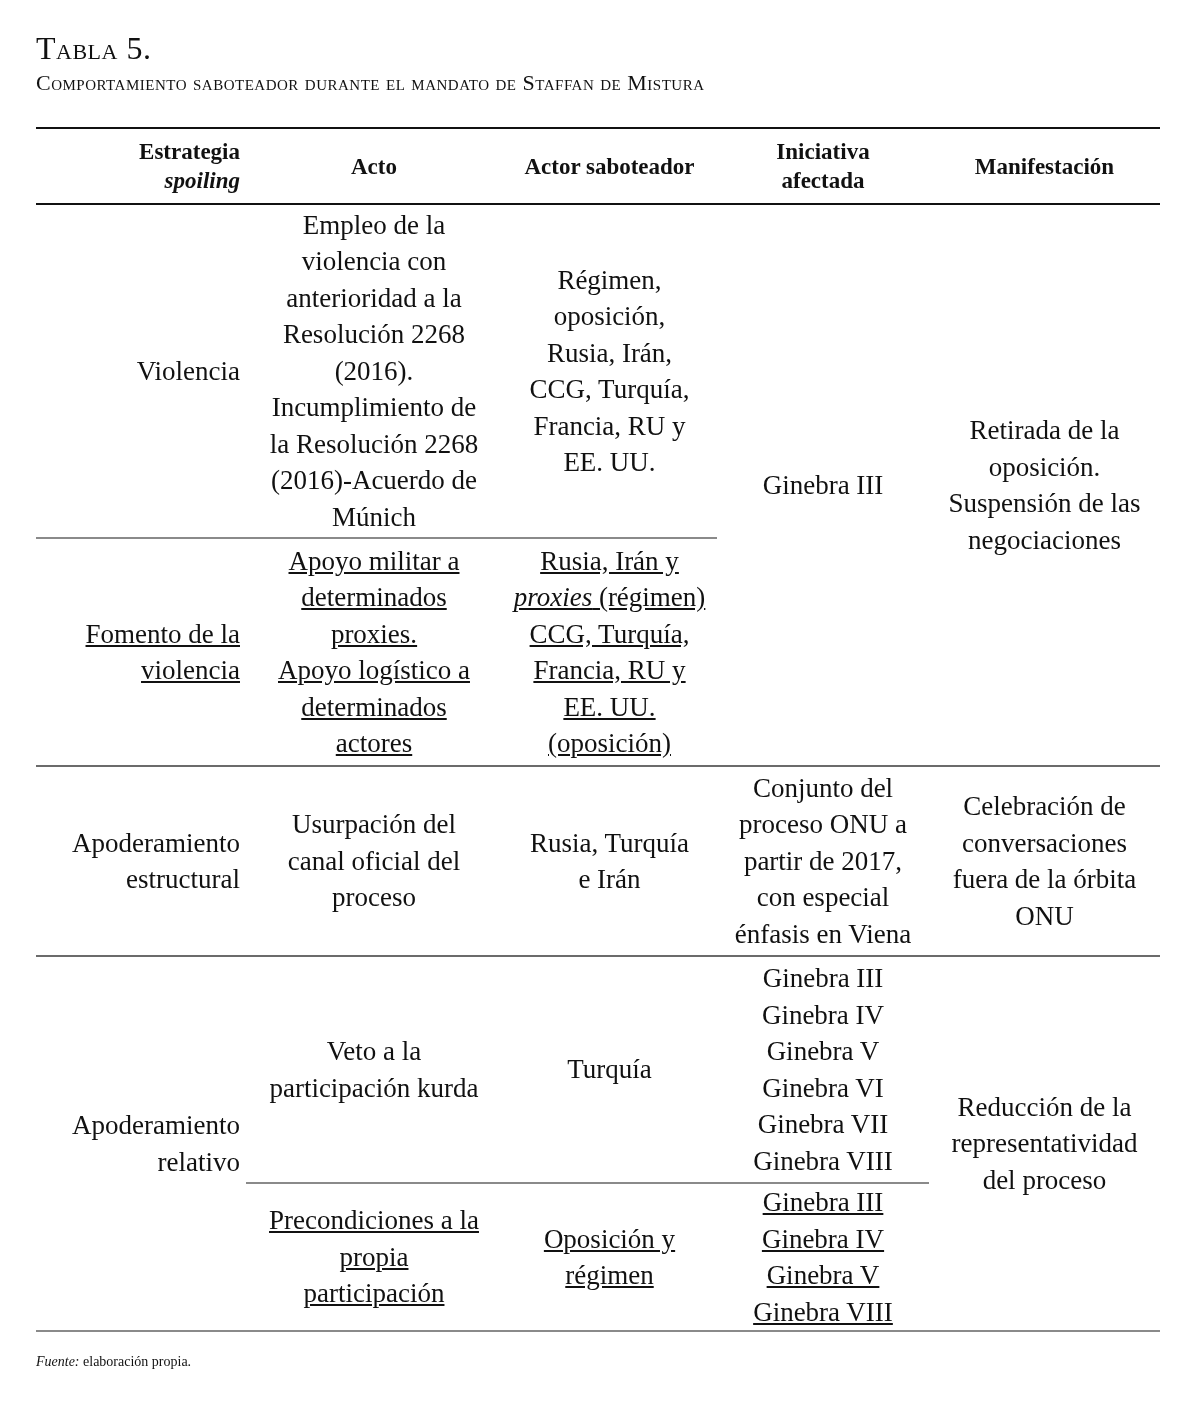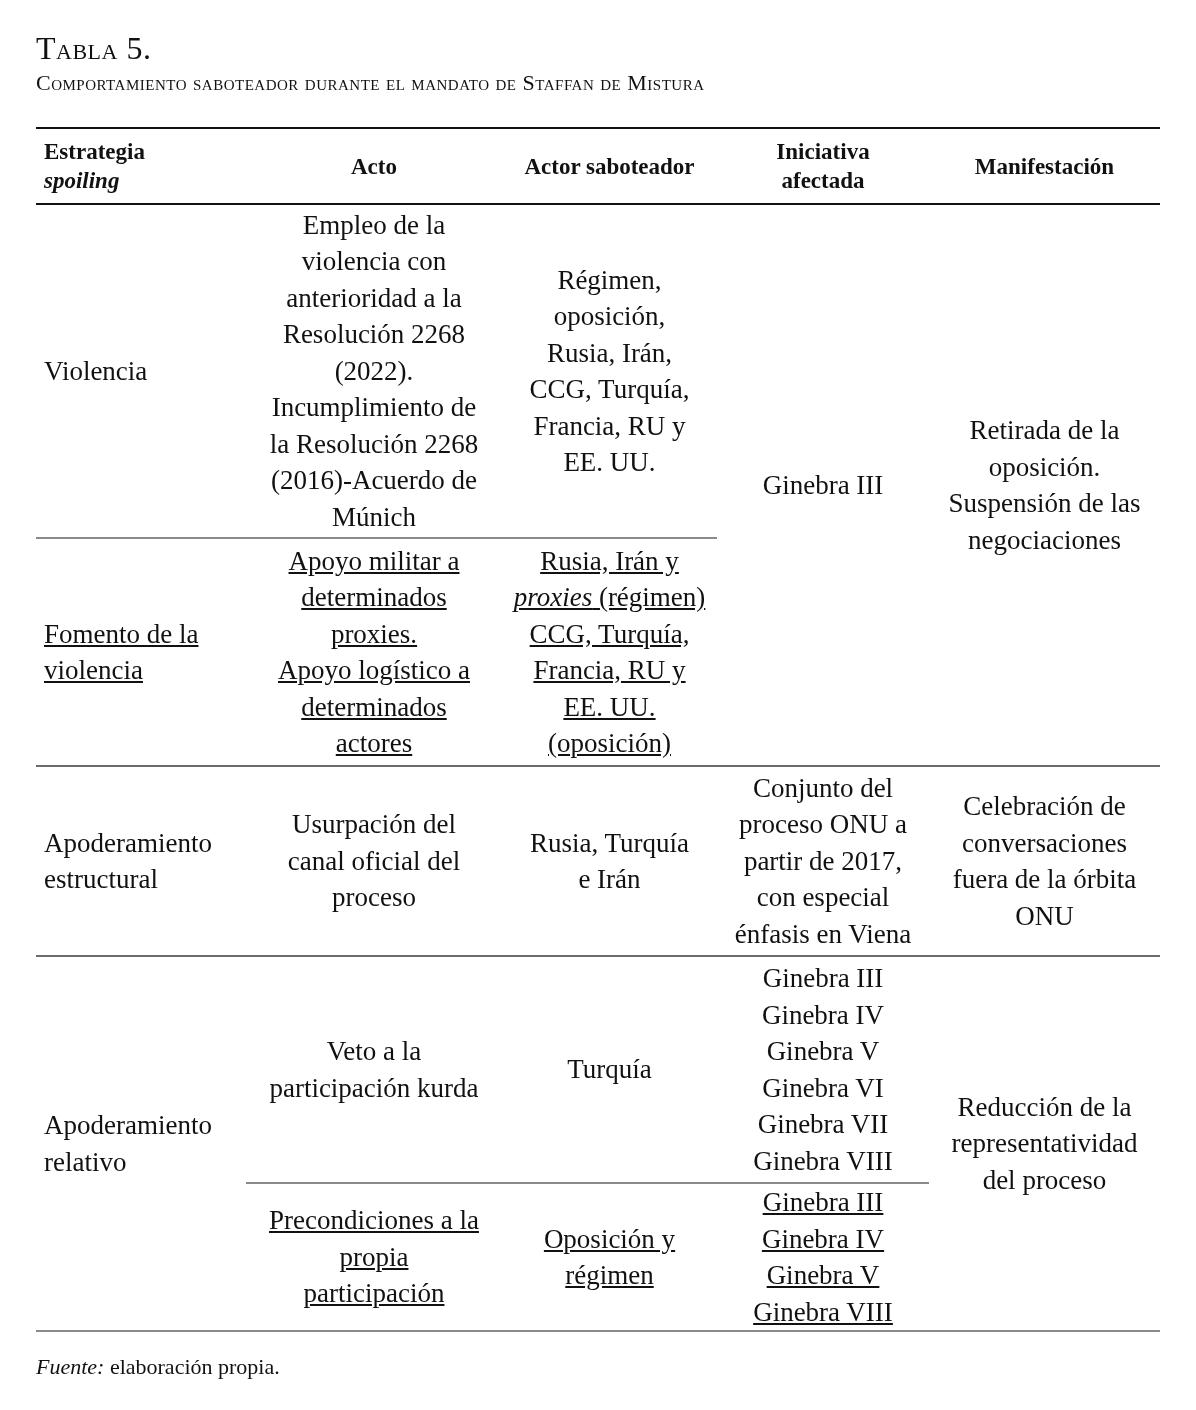--- a/index.html
+++ b/index.html
@@ -15,28 +15,28 @@
     position: absolute; left: 36px; top: 70px;
     font-size: 22px; font-variant: small-caps; letter-spacing: 0.5px;
   }
   table {
     position: absolute; left: 36px; top: 127px; width: 1124px;
     border-collapse: collapse; table-layout: fixed;
   }
   th, td { padding: 0 6px; font-size: 27px; line-height: 36.5px; text-align: center; vertical-align: middle; }
   thead tr { border-top: 2px solid #111111; border-bottom: 2px solid #111111; }
   th { font-weight: bold; font-size: 23px; line-height: 29px; height: 74px; }
-  th.first, td.first { text-align: left; padding-left: 8px; }
+  th.first, td.first { text-align: right; padding-left: 8px; }
   .row-sep { border-top: 2px solid #6b6b6b; }
   .subrow-sep td.sub { border-top: 2px solid #8a8a8a; text-decoration: underline; }
   tbody tr.last { border-bottom: 2px solid #8a8a8a; }
   .italic { font-style: italic; }
   .line { display: block; }
   .source {
-    position: absolute; left: 36px; top: 1354px; font-size: 22px;
+    position: absolute; left: 36px; top: 1354px; font-size: 14px;
   }
 </style>
 </head>
 <body>
 
 <div class="caption-label">Tabla 5.</div>
 <div class="caption-title">Comportamiento saboteador durante el mandato de Staffan de Mistura</div>
 
 <table>
   <colgroup>
@@ -63,21 +63,21 @@
   </thead>
   <tbody>
 
     <tr style="height:334px">
       <td class="first">Violencia</td>
       <td>
           <span class="line">Empleo de la</span>
           <span class="line">violencia con</span>
           <span class="line">anterioridad a la</span>
           <span class="line">Resolución 2268</span>
-          <span class="line">(2022).</span>
+          <span class="line">(2016).</span>
           <span class="line">Incumplimiento de</span>
           <span class="line">la Resolución 2268</span>
           <span class="line">(2016)-Acuerdo de</span>
           <span class="line">Múnich</span>
         </td>
       <td>
           <span class="line">Régimen,</span>
           <span class="line">oposición,</span>
           <span class="line">Rusia, Irán,</span>
           <span class="line">CCG, Turquía,</span>

